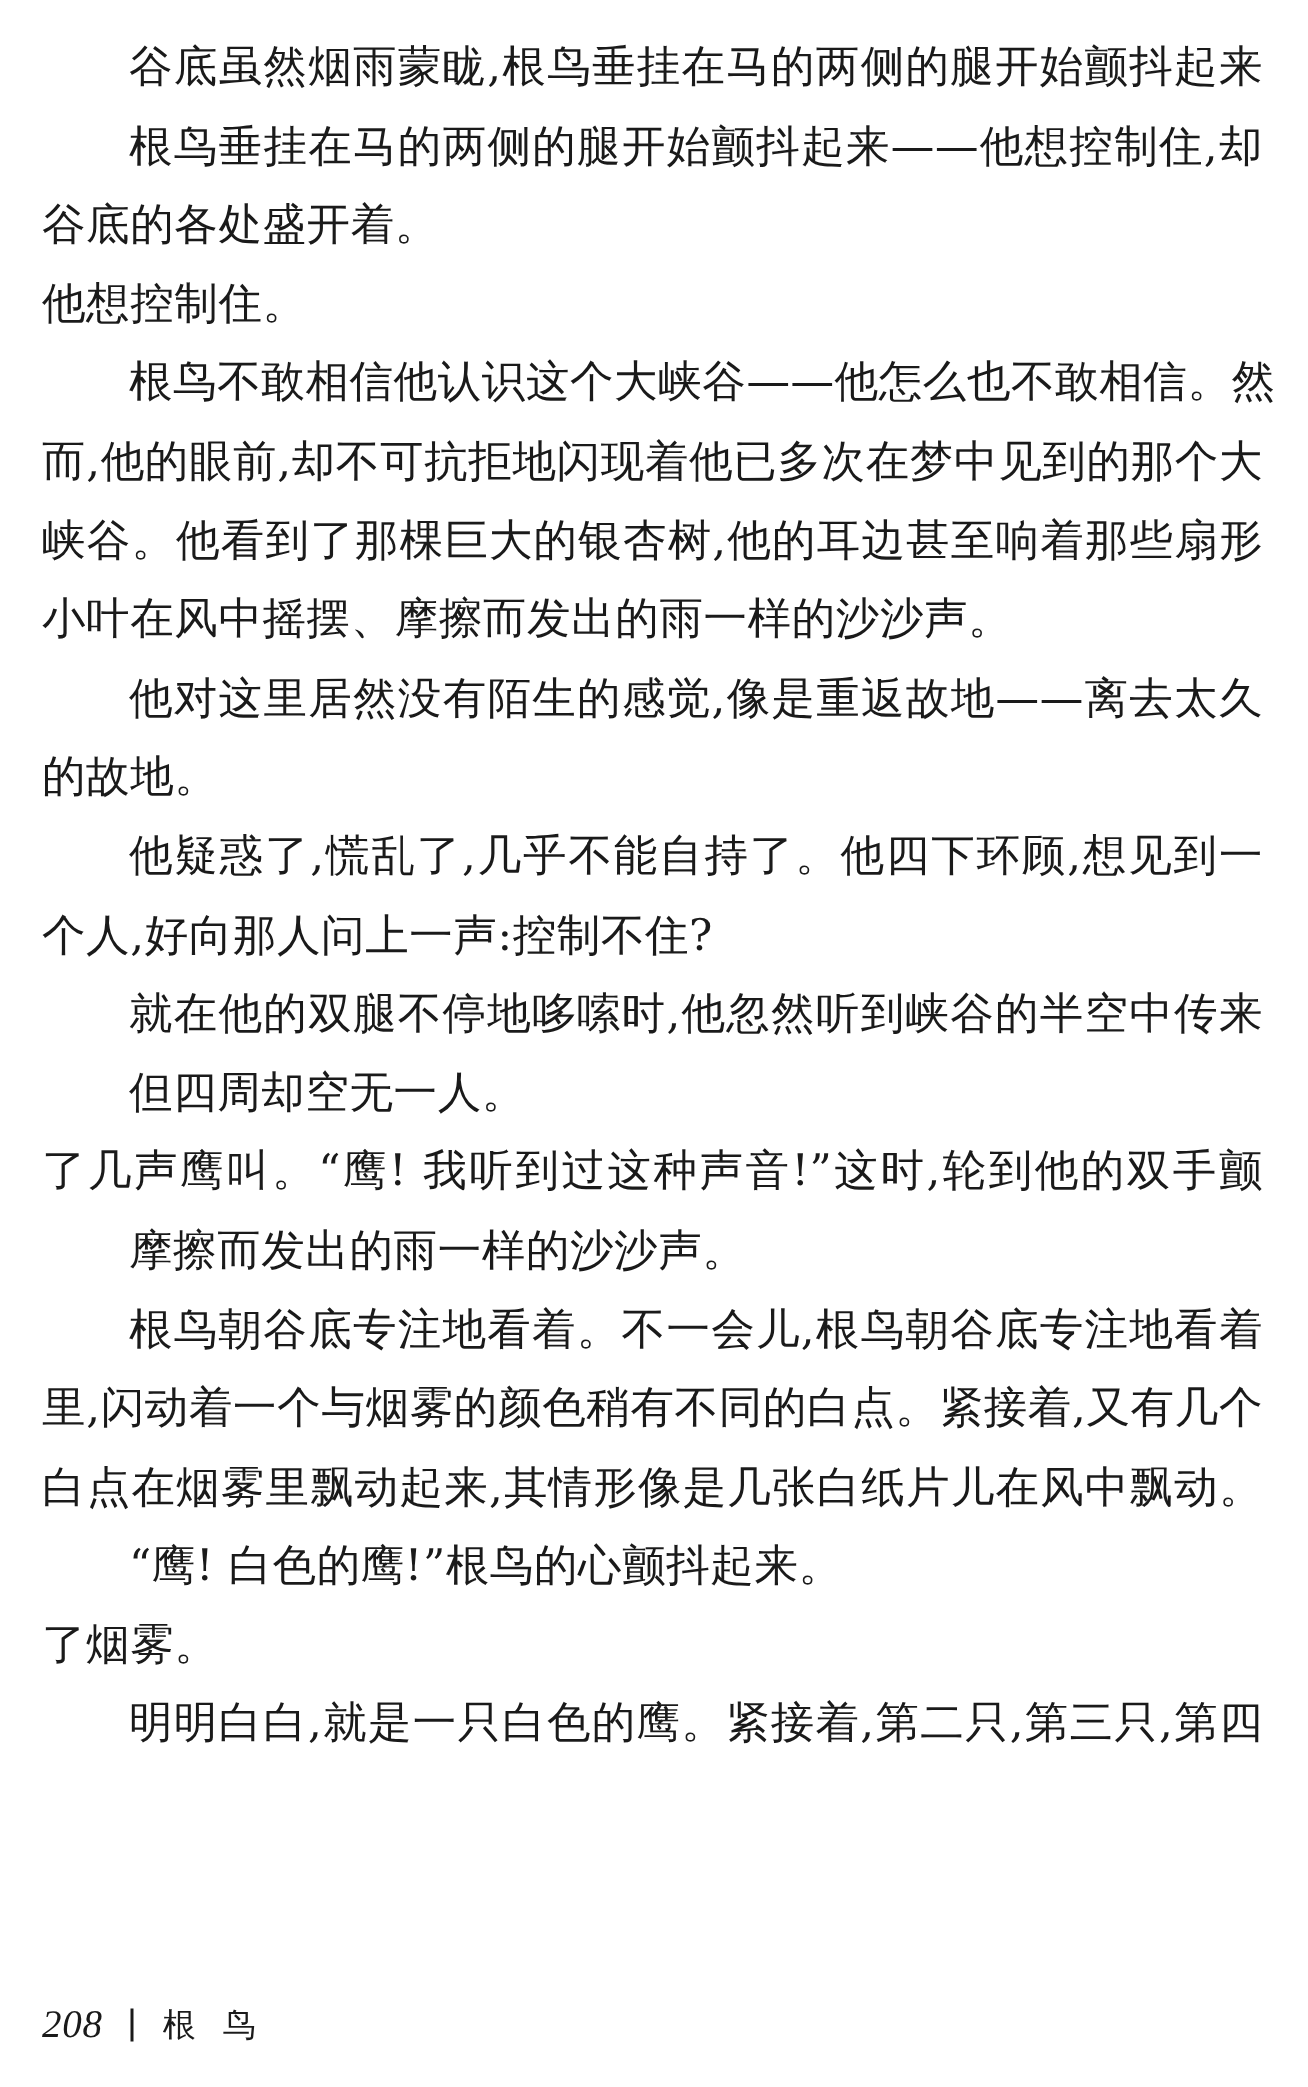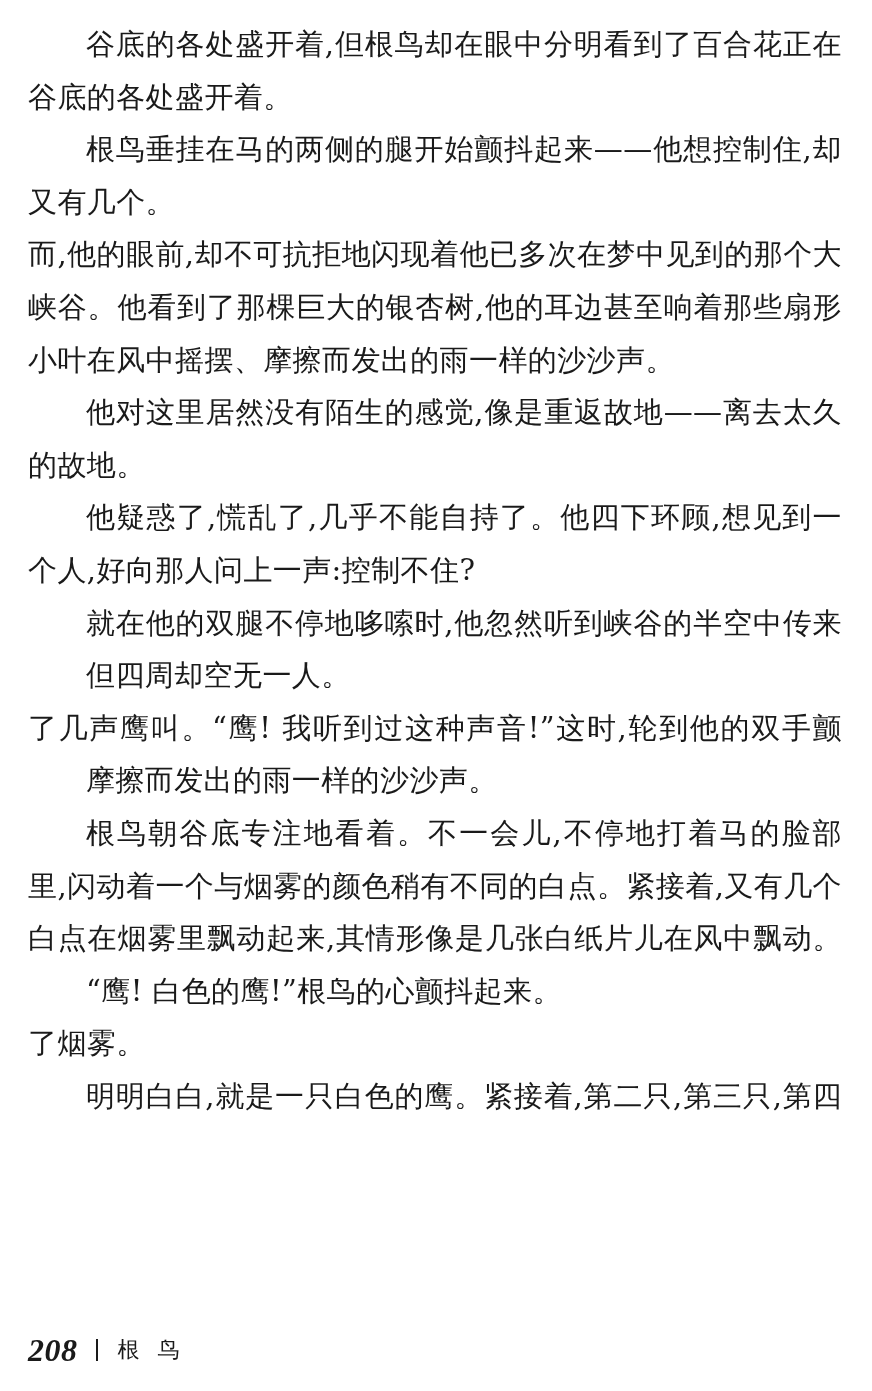--- a/index.html
+++ b/index.html
@@ -41,56 +41,56 @@
     left: 28px;
     top: 1330px;
     height: 40px;
     display: flex;
     align-items: center;
     font-size: 24px;
   }
   .page-number {
     font-family: "Liberation Serif", serif;
     font-style: italic;
-    font-size: 32px;
+    font-size: 26px;
     letter-spacing: 0.5px;
-    font-weight: bold;
   }
   .footer-divider {
     display: inline-block;
     width: 2px;
     height: 22px;
     background: #1a1a1a;
     margin: 0 20px 0 18px;
   }
   .book-title {
     font-size: 22px;
     letter-spacing: 18px;
   }
 </style>
 </head>
 <body>
 
 <div class="page-body">
-  <div class="line indent justify">谷底的各处盛开着,但根鸟却在眼中分明看到了百合花正在</div>
+  <div class="line indent justify">谷底虽然烟雨蒙眬,根鸟垂挂在马的两侧的腿开始颤抖起来</div>
+  <div class="line indent justify">根鸟垂挂在马的两侧的腿开始颤抖起来——他想控制住,却</div>
   <div class="line">谷底的各处盛开着。</div>
-  <div class="line indent justify">根鸟垂挂在马的两侧的腿开始颤抖起来——他想控制住,却</div>
-  <div class="line">又有几个。</div>
+  <div class="line">他想控制住。</div>
+  <div class="line indent justify">根鸟不敢相信他认识这个大峡谷——他怎么也不敢相信。然</div>
   <div class="line justify">而,他的眼前,却不可抗拒地闪现着他已多次在梦中见到的那个大</div>
   <div class="line justify">峡谷。他看到了那棵巨大的银杏树,他的耳边甚至响着那些扇形</div>
   <div class="line">小叶在风中摇摆、摩擦而发出的雨一样的沙沙声。</div>
   <div class="line indent justify">他对这里居然没有陌生的感觉,像是重返故地——离去太久</div>
   <div class="line">的故地。</div>
   <div class="line indent justify">他疑惑了,慌乱了,几乎不能自持了。他四下环顾,想见到一</div>
   <div class="line">个人,好向那人问上一声:控制不住?</div>
   <div class="line indent justify">就在他的双腿不停地哆嗦时,他忽然听到峡谷的半空中传来</div>
   <div class="line indent">但四周却空无一人。</div>
   <div class="line justify">了几声鹰叫。“鹰! 我听到过这种声音!”这时,轮到他的双手颤</div>
   <div class="line indent">摩擦而发出的雨一样的沙沙声。</div>
-  <div class="line indent justify">根鸟朝谷底专注地看着。不一会儿,不停地打着马的脸部</div>
+  <div class="line indent justify">根鸟朝谷底专注地看着。不一会儿,根鸟朝谷底专注地看着</div>
   <div class="line justify">里,闪动着一个与烟雾的颜色稍有不同的白点。紧接着,又有几个</div>
   <div class="line justify">白点在烟雾里飘动起来,其情形像是几张白纸片儿在风中飘动。</div>
   <div class="line indent">“鹰! 白色的鹰!”根鸟的心颤抖起来。</div>
   <div class="line">了烟雾。</div>
   <div class="line indent justify">明明白白,就是一只白色的鹰。紧接着,第二只,第三只,第四</div>
 </div>
 
 <div class="footer">
   <span class="page-number">208</span>
   <span class="footer-divider"></span>

